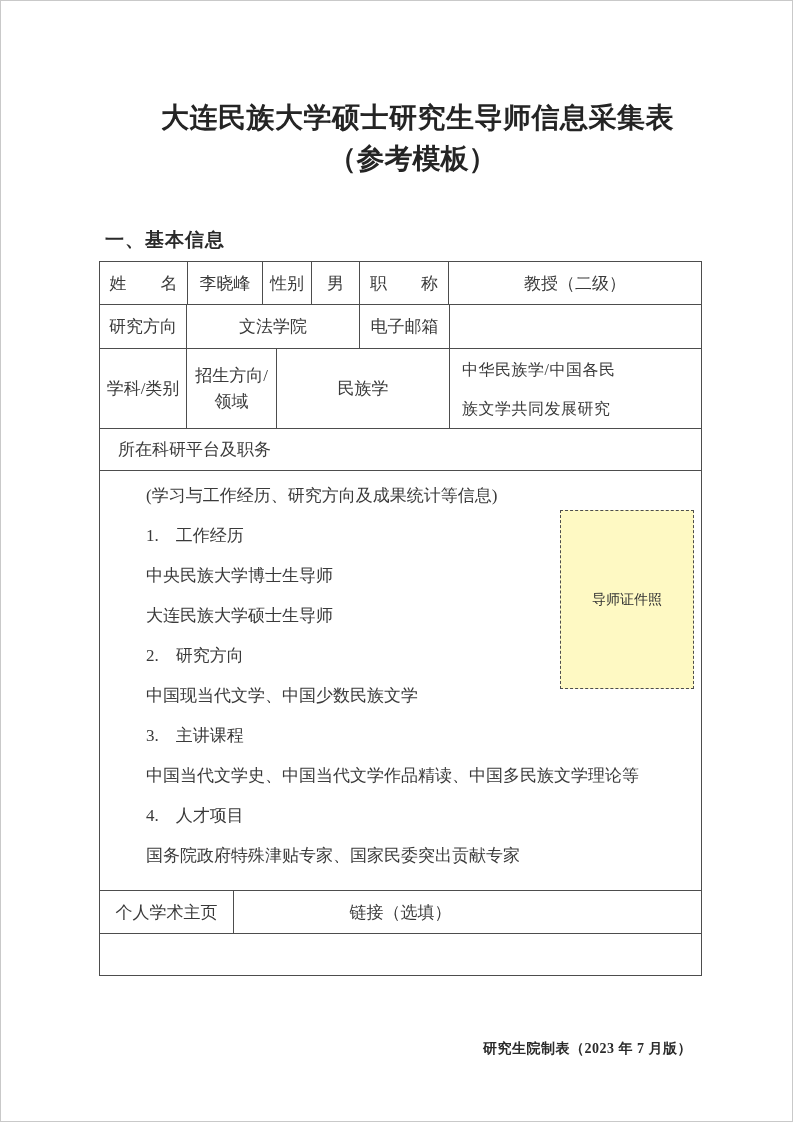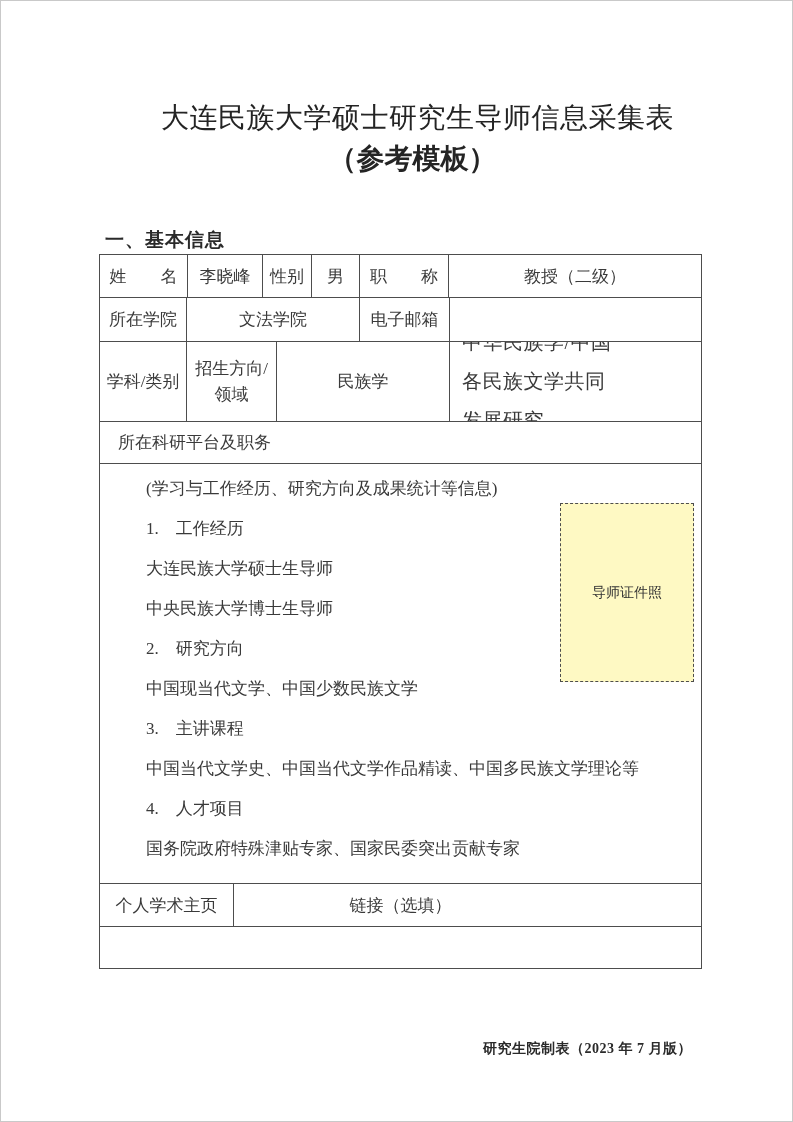--- a/index.html
+++ b/index.html
@@ -14,21 +14,21 @@
     overflow: hidden;
     font-family: "Liberation Serif", "DejaVu Serif", serif;
     color: #3a3a3a;
   }
   .doc-title {
     position: absolute;
     left: 0; right: 0;
     top: 96px;
     text-align: center;
     font-size: 28px;
-    font-weight: normal;
+    font-weight: bold;
     color: #242424;
     line-height: 41px;
     letter-spacing: 0.5px;
     margin-left: 42px;
   }
   .doc-subtitle {
     position: absolute;
     left: 0; right: 0;
     top: 139px;
     text-align: center;
@@ -44,21 +44,21 @@
     top: 226px;
     font-size: 19px;
     font-weight: bold;
     color: #2a2a2a;
     font-family: "Liberation Sans", "DejaVu Sans", sans-serif;
     letter-spacing: 1px;
   }
   .info-table {
     position: absolute;
     left: 98px;
-    top: 253px;
+    top: 260px;
     width: 603px;
     height: 715px;
     border: 1px solid #4d4d4d;
     font-size: 17px;
   }
   .tr { display: flex; border-bottom: 1px solid #4d4d4d; }
   .tr:last-child { border-bottom: none; }
   .td {
     border-right: 1px solid #4d4d4d;
     display: flex;
@@ -84,21 +84,21 @@
   .w189 { width: 189px; }
   .w87  { width: 87px; }
   .w173 { width: 173px; }
   .w90  { width: 90px; }
   .w134 { width: 134px; }
   .wrap-label { line-height: 26px; padding: 0 5px; }
   .direction-value {
     justify-content: flex-start;
     align-items: center;
     text-align: left;
-    font-size: 20px;
+    font-size: 16px;
     line-height: 39px;
     padding-left: 12px;
     padding-right: 78px;
     letter-spacing: 0.5px;
   }
   
   .center-on-table-r5 { padding-right: 189px; }
   .center-on-table-r7 { padding-right: 134px; }
   .profile-cell {
     display: block;
@@ -148,43 +148,43 @@
       <div class="td w88">姓　　名</div>
       <div class="td w75">李晓峰</div>
       <div class="td w49">性别</div>
       <div class="td w48">男</div>
       <div class="td w89">职　　称</div>
       <div class="td flex1">教授（二级）</div>
     </div>
 
 
     <div class="tr r3">
-      <div class="td w87">所在学院</div>
+      <div class="td w87">研究方向</div>
       <div class="td w173">文法学院</div>
       <div class="td w90">电子邮箱</div>
       <div class="td flex1"></div>
     </div>
 
     <div class="tr r4">
       <div class="td w87">学科/类别</div>
       <div class="td w90 wrap-label">招生方向/领域</div>
       <div class="td w173">民族学</div>
       <div class="td flex1 direction-value">中华民族学/中国各民族文学共同发展研究</div>
     </div>
 
     <div class="tr r5">
       <div class="td w189">所在科研平台及职务</div>
     </div>
 
     <div class="tr r6">
       <div class="td flex1 profile-cell">
         <div class="profile-line">(学习与工作经历、研究方向及成果统计等信息)</div>
         <div class="profile-line">1.　工作经历</div>
+        <div class="profile-line">中央民族大学博士生导师</div>
         <div class="profile-line">大连民族大学硕士生导师</div>
-        <div class="profile-line">中央民族大学博士生导师</div>
         <div class="profile-line">2.　研究方向</div>
         <div class="profile-line">中国现当代文学、中国少数民族文学</div>
         <div class="profile-line">3.　主讲课程</div>
         <div class="profile-line">中国当代文学史、中国当代文学作品精读、中国多民族文学理论等</div>
         <div class="profile-line">4.　人才项目</div>
         <div class="profile-line">国务院政府特殊津贴专家、国家民委突出贡献专家</div>
       </div>
     </div>
 
     <div class="tr r7">

